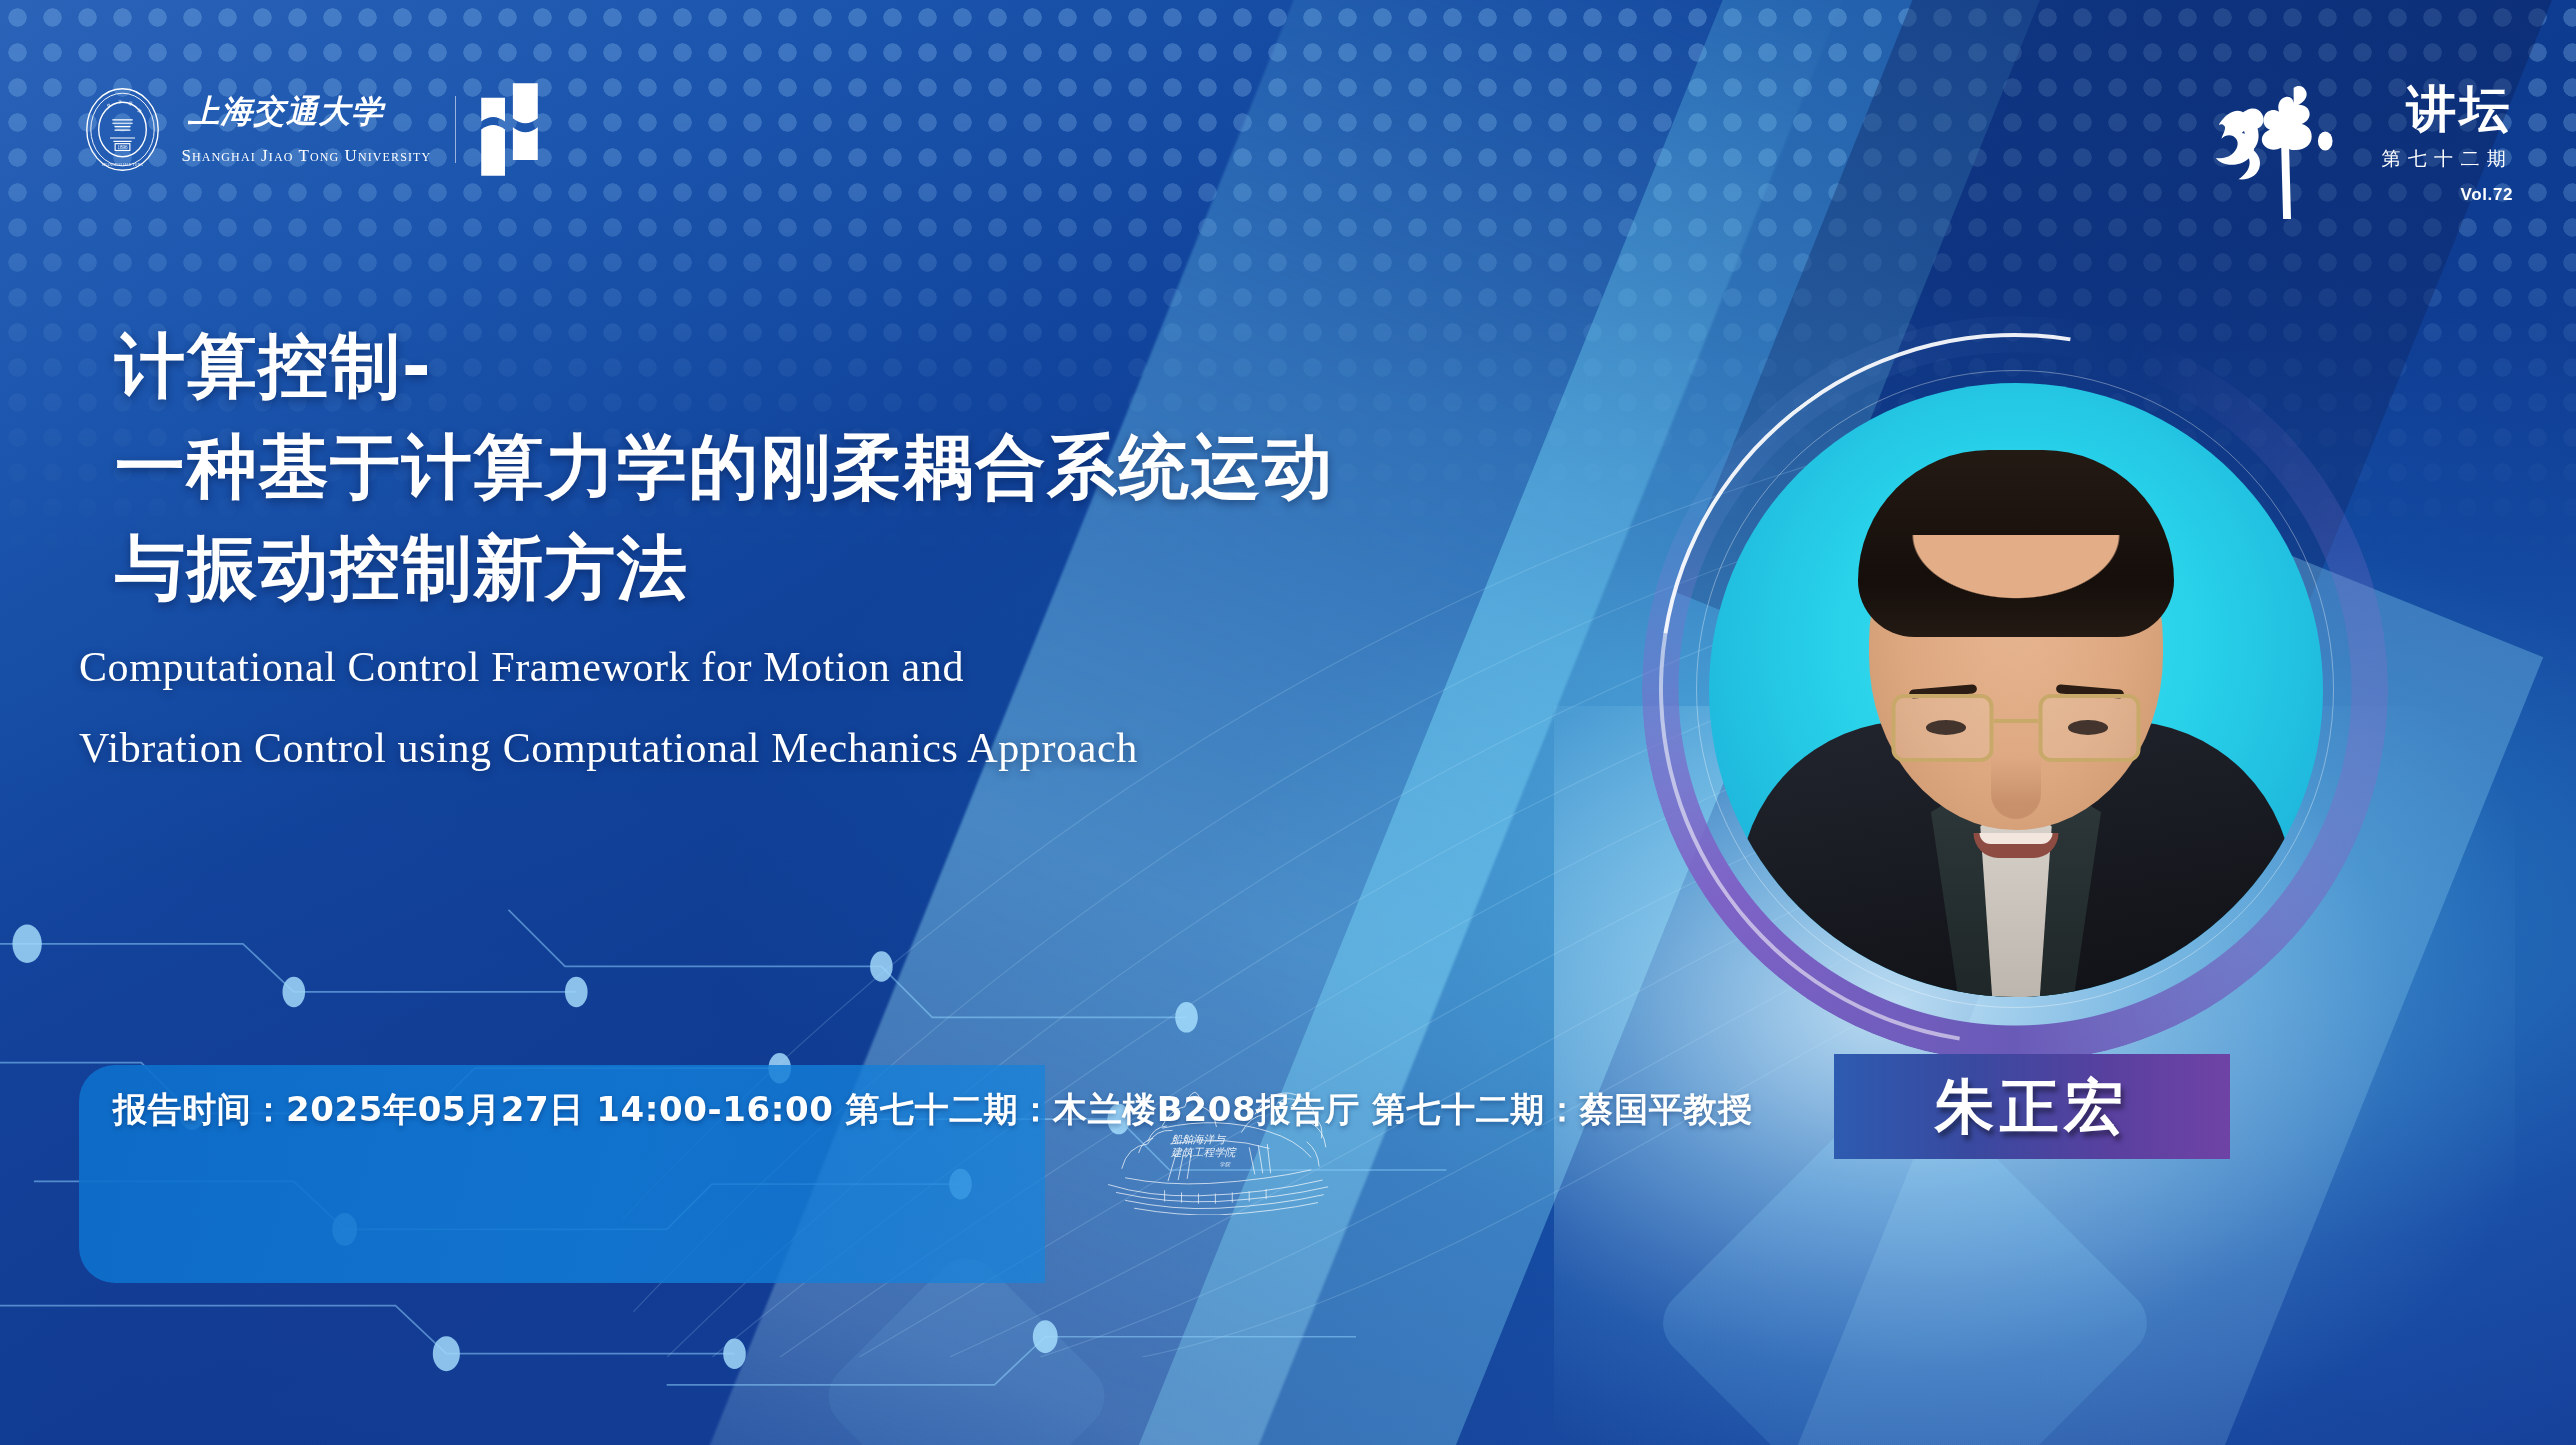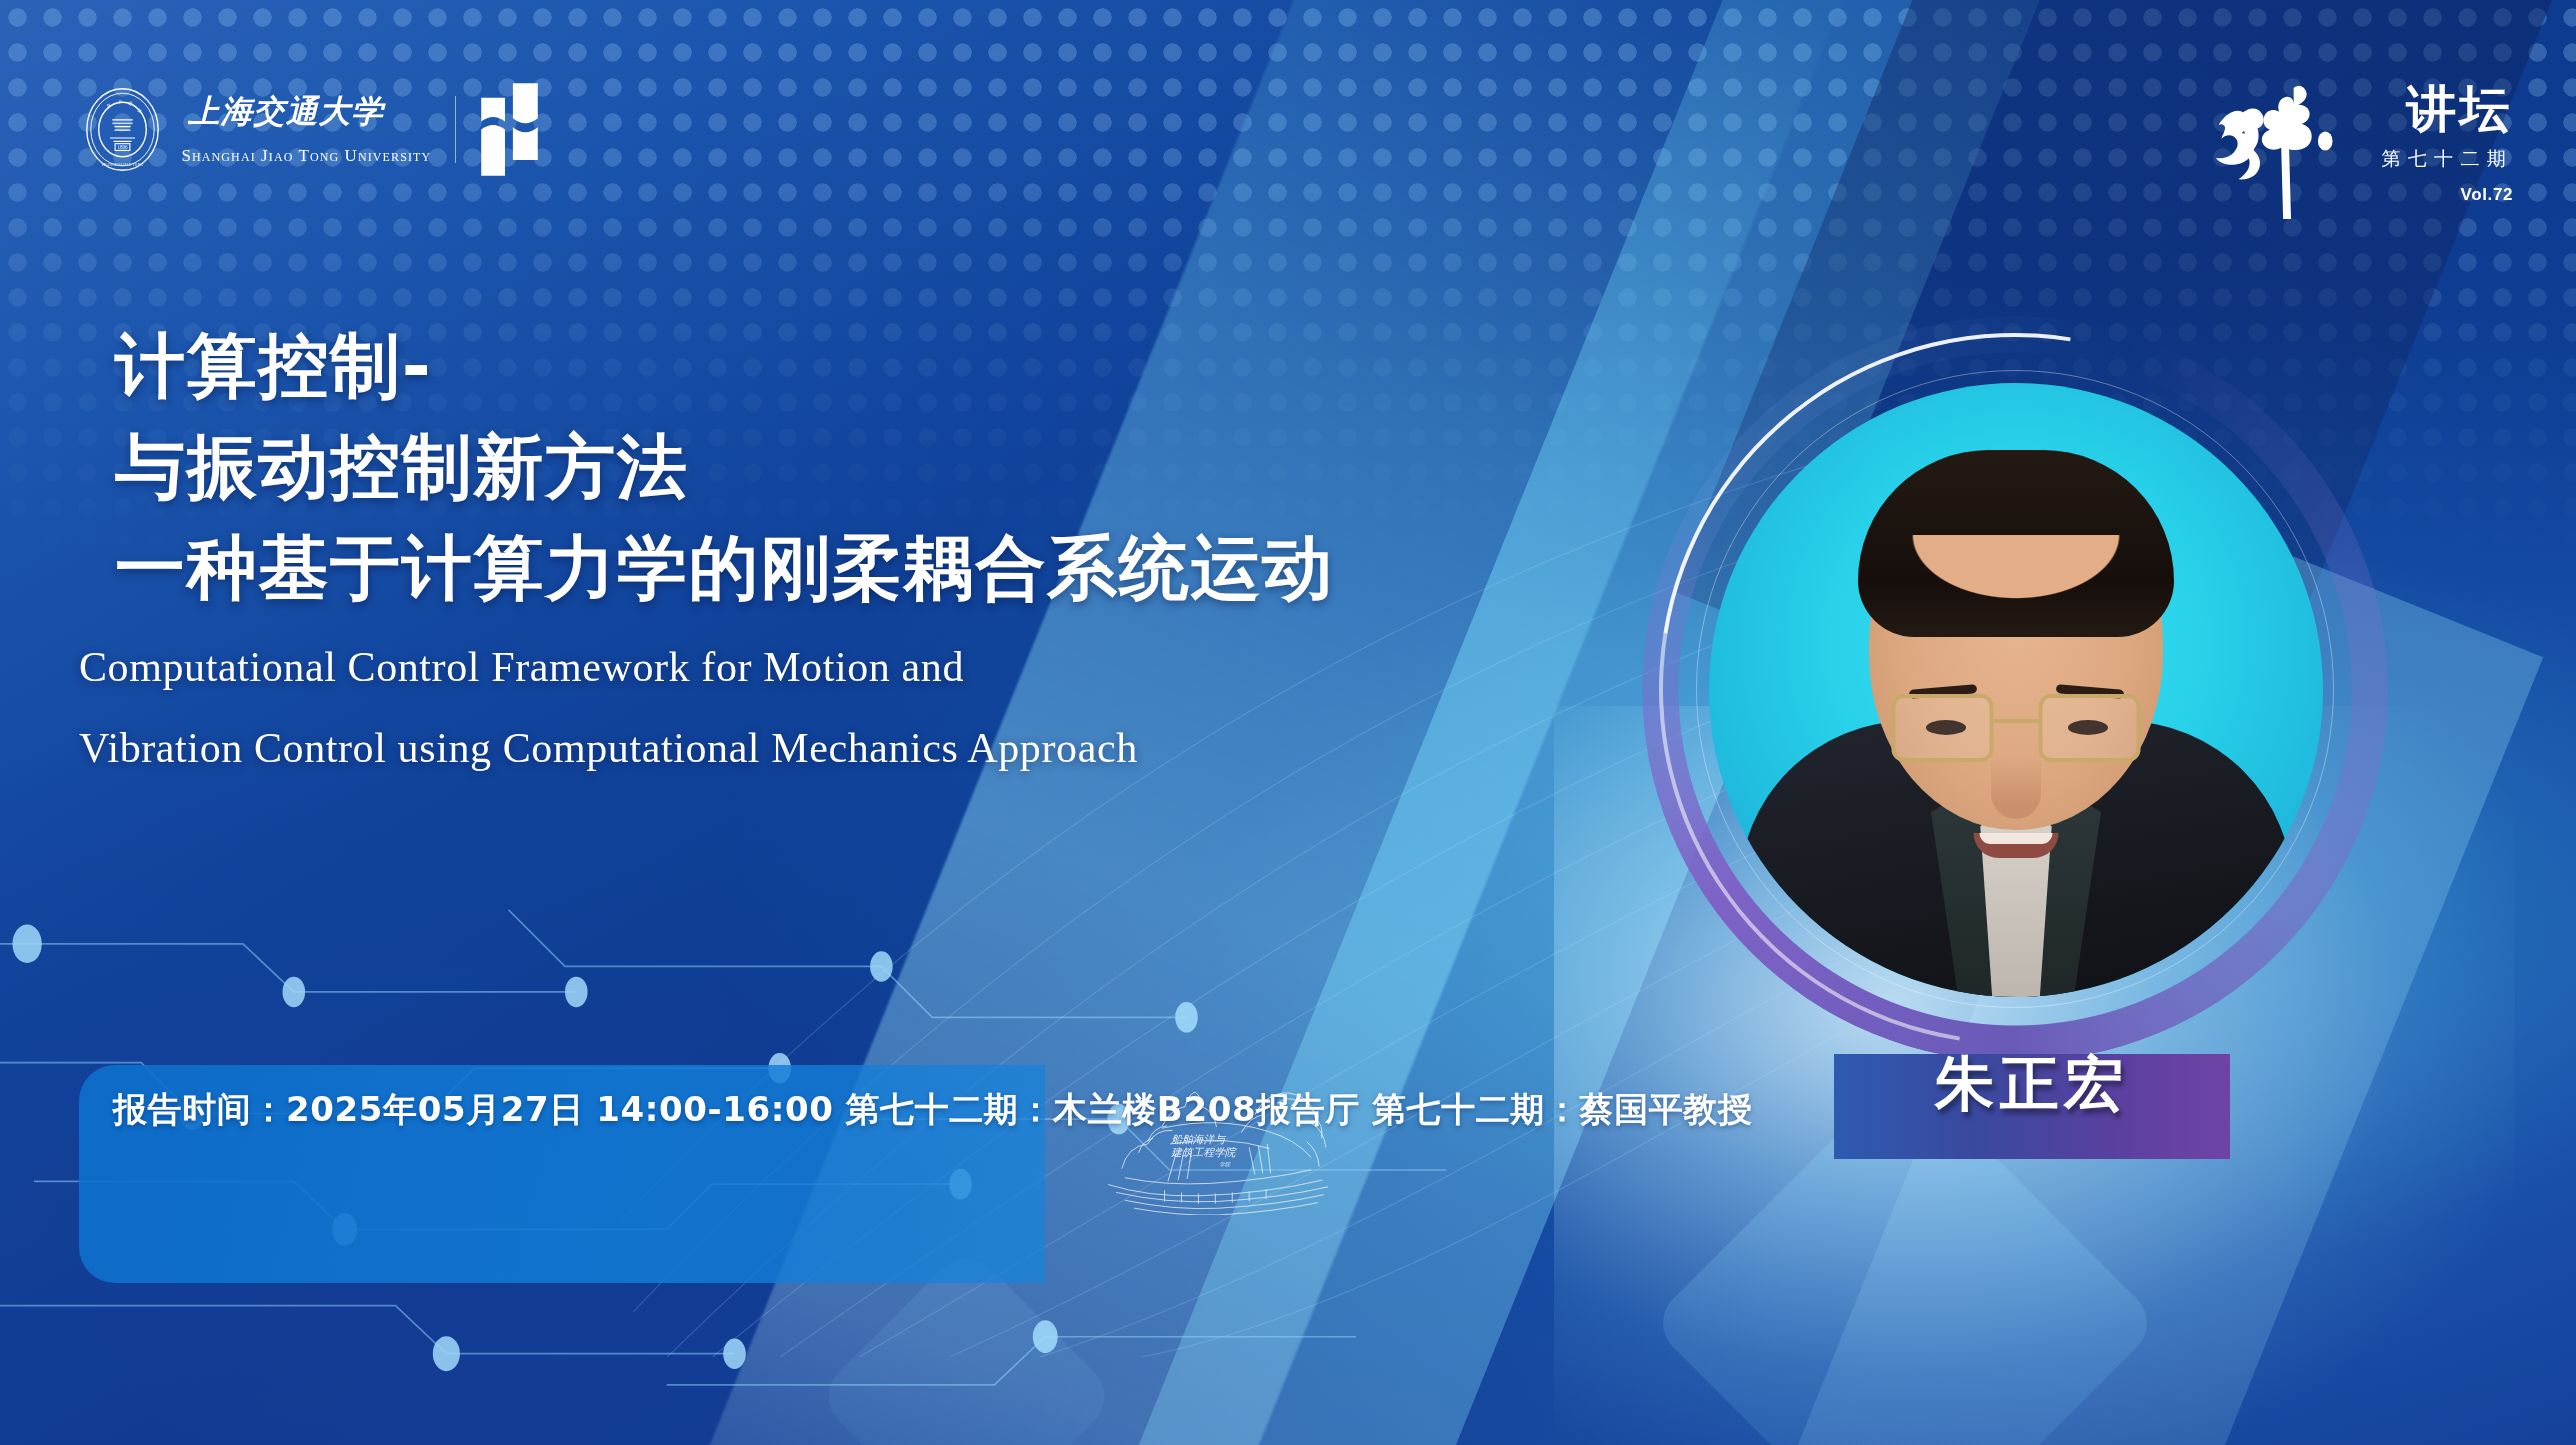--- a/index.html
+++ b/index.html
@@ -186,21 +186,21 @@
     width:50px;height:62px;border-radius:0 0 25px 25px;
     background:linear-gradient(180deg,rgba(190,135,100,0) 0%, rgba(186,130,95,.55) 75%);}
   .p-mouth{position:absolute;left:50%;top:365px;transform:translateX(-50%);
     width:85px;height:25px;border-radius:0 0 45px 45px;background:#8d4b42;overflow:hidden;}
   .p-mouth:after{content:"";position:absolute;left:5.7px;top:0;width:73px;height:11.3px;background:#f2e6de;border-radius:0 0 34px 34px;}
 
   
   .nameplate{
     position:absolute;left:1834px;top:1054px;width:396px;height:105px;
     background:linear-gradient(90deg,#2d5bb0 0%,#39499f 35%,#59409f 70%,#6f43a6 100%);
-    display:flex;justify-content:center;
+    display:flex;align-items:center;justify-content:center;
   }
   .nameplate-text{
     color:#fff;font-size:59px;font-weight:700;letter-spacing:5.7px;
     font-family:"DejaVu Sans","Liberation Sans",sans-serif;line-height:1;
     text-shadow:2.8px 4.5px 5.7px rgba(0,0,0,.42);
   }
   .credbar{
     position:absolute;left:1662px;top:1181px;width:791px;height:68px;
     background:linear-gradient(90deg,#23518f 0%,#2c4f95 28%,#44419a 60%,#5e3490 100%);
     display:flex;align-items:center;justify-content:center;
@@ -323,22 +323,22 @@
     </svg>
     <div class="forum-right">
       <div class="forum-name">讲坛</div>
       <div class="forum-issue">第七十二期</div>
       <div class="forum-vol">Vol.72</div>
     </div>
   </div>
 
   <div class="titles">
     <div class="t-cn">计算控制-</div>
+    <div class="t-cn">一种基于计算力学的刚柔耦合系统运动</div>
     <div class="t-cn">与振动控制新方法</div>
-    <div class="t-cn">一种基于计算力学的刚柔耦合系统运动</div>
     <div class="t-en">Computational Control Framework for Motion and</div>
     <div class="t-en">Vibration Control using Computational Mechanics Approach</div>
   </div>
 
   <div class="infopanel"></div>
   <div class="infolines">
     <div class="infoline">报告时间：2025年05月27日  14:00-16:00</div>
     <div class="infoline">第七十二期：木兰楼B208报告厅</div>
     <div class="infoline">第七十二期：蔡国平教授</div>
   </div>

